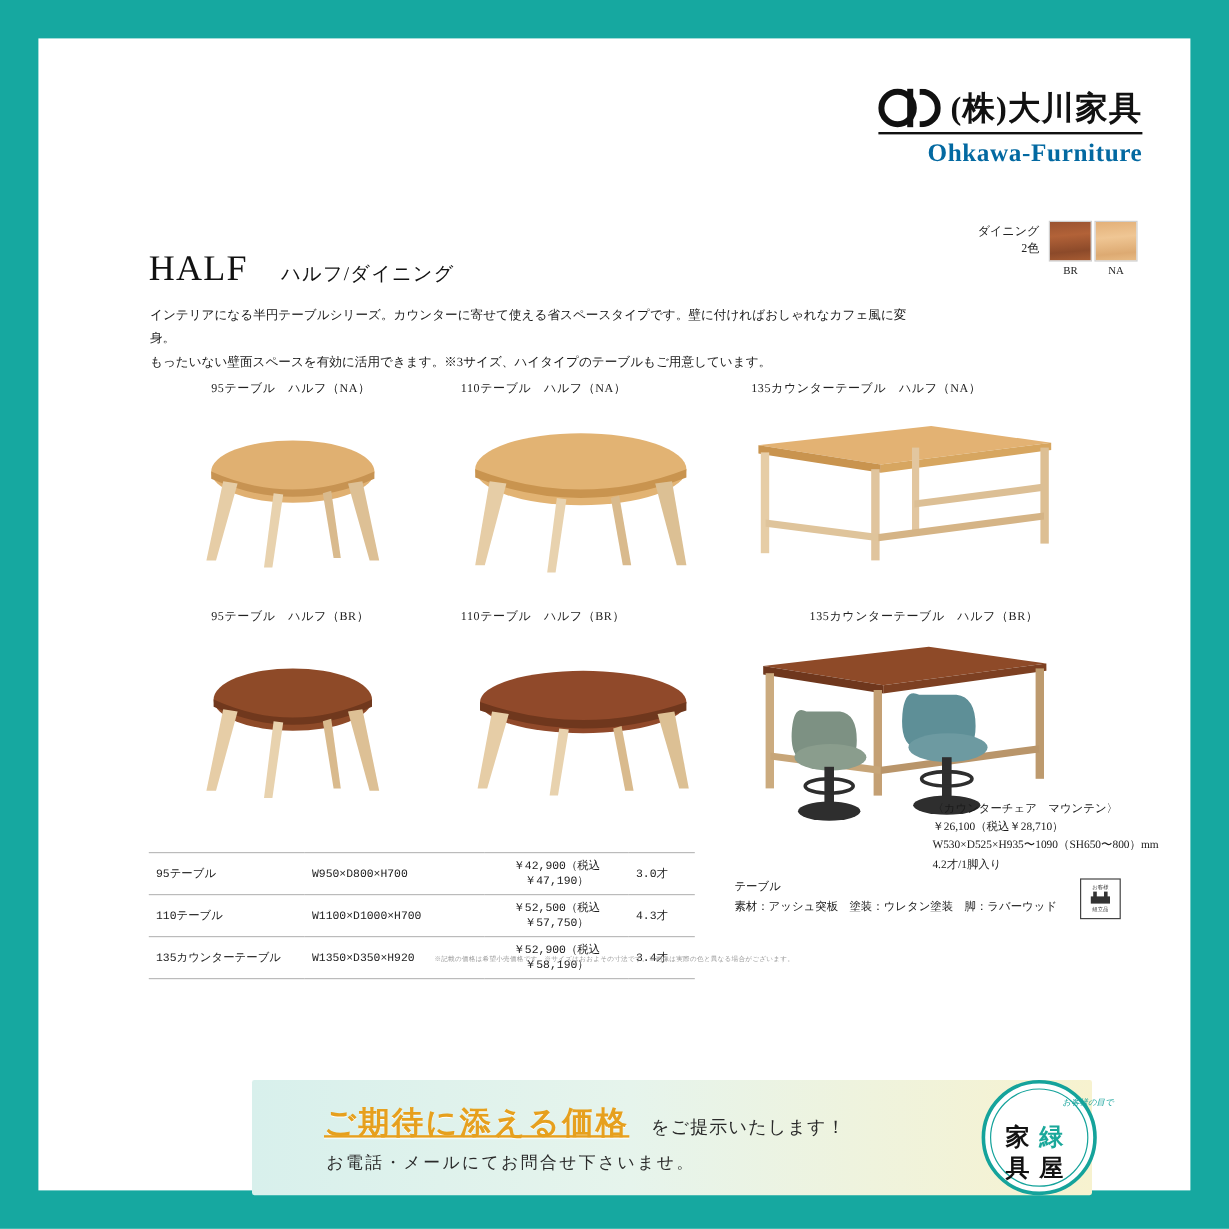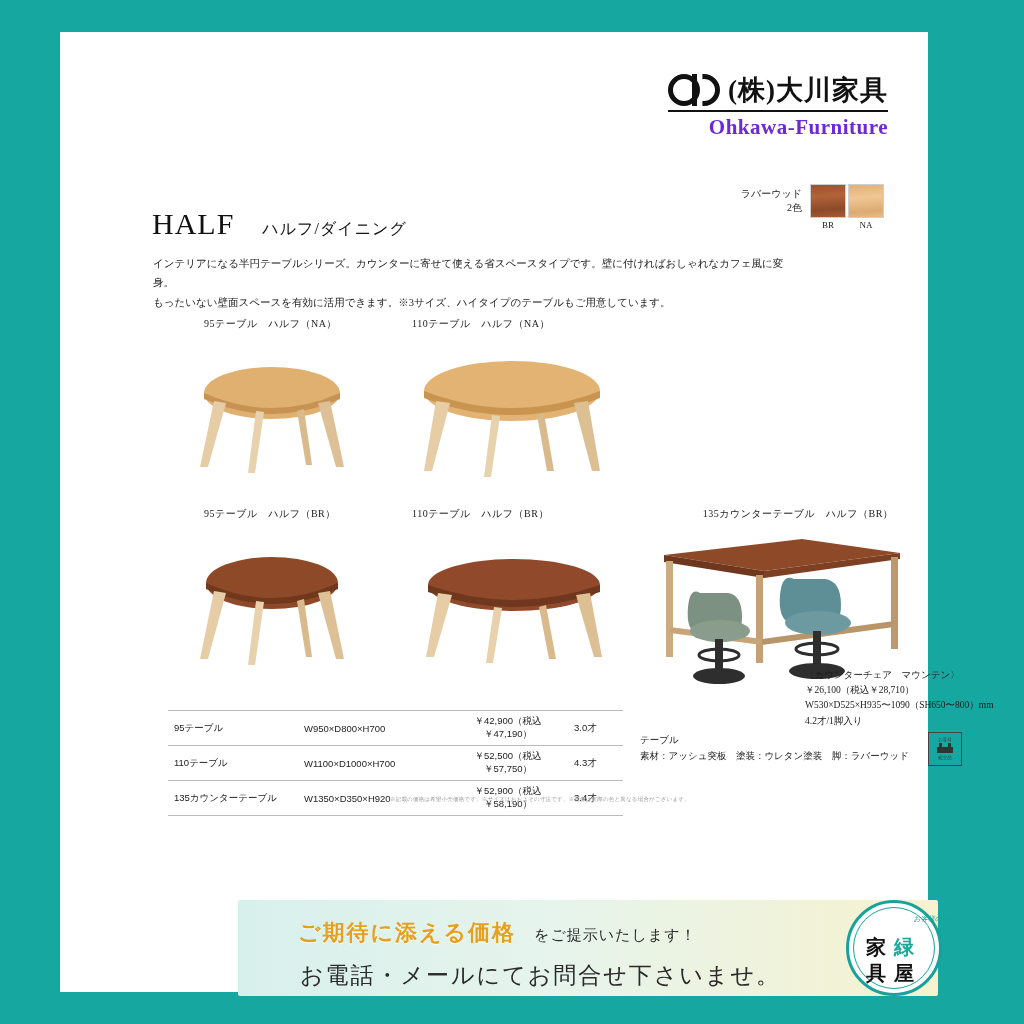--- a/index.html
+++ b/index.html
@@ -6,23 +6,22 @@
   html, body { margin:0; padding:0; }
   body {
     width:1024px; height:1024px;
     background:#16a8a0;
     font-family:"Liberation Sans", sans-serif;
     overflow:hidden;
   }
   .page {
     position:absolute;
     left:32px; top:32px;
-    width:868px; height:960px;
+    width:960px; height:960px;
     background:#ffffff;
-    margin-left:28px;
   }
 
   
   .logo-block {
     position:absolute; right:40px; top:40px;
     text-align:right;
   }
   .logo-row { display:flex; align-items:center; justify-content:flex-end; }
   .logo-mark { width:54px; height:36px; position:relative; margin-right:6px; }
   .logo-mark .ring {
@@ -32,21 +31,21 @@
   .logo-mark .ring2 {
     position:absolute; top:2px; left:20px;
     width:32px; height:32px; border:5px solid #111; border-radius:50%;
     clip-path: polygon(45% 0, 100% 0, 100% 100%, 45% 100%);
   }
   .logo-mark .bar {
     position:absolute; top:2px; left:24px; width:5px; height:32px; background:#111;
   }
   .logo-jp { font-family:"Liberation Serif", serif; font-size:27px; font-weight:700; color:#111; letter-spacing:1px; }
   .logo-en {
-    font-family:"Liberation Serif", serif; font-size:21px; font-weight:700; color:#6d28d9;
+    font-family:"Liberation Serif", serif; font-size:21px; font-weight:700; color:#0369a1;
     border-top:2px solid #111; padding-top:3px; margin-top:2px; letter-spacing:0.5px;
   }
 
   
   .wood-pick { position:absolute; right:44px; top:152px; display:flex; align-items:flex-start; }
   .wood-pick .label {
     font-size:10px; color:#222; line-height:1.35; text-align:right; margin-right:6px; padding-top:3px;
     font-family:"Liberation Serif", serif;
   }
   .swatches { display:flex; }
@@ -68,21 +67,21 @@
   }
 
   
   .grid { position:absolute; left:92px; top:285px; width:790px; }
   .row { display:flex; }
   .cell { position:relative; }
   .cap { font-size:10px; color:#222; font-family:"Liberation Serif", serif; letter-spacing:.5px; }
   .photo { position:relative; }
 
   
-  .spec { position:absolute; left:108px; top:678px; width:455px; font-family:Liberation Sans, sans-serif; }
+  .spec { position:absolute; left:92px; top:678px; width:455px; font-family:Liberation Mono, monospace; }
   .spec table { border-collapse:collapse; width:100%; font-size:9.5px; color:#222; }
   .spec td { border-top:1px solid #bbb; border-bottom:1px solid #bbb; padding:4px 6px; }
   .spec tr td:nth-child(1){ width:130px; }
   .spec tr td:nth-child(2){ width:150px; }
   .spec tr td:nth-child(3){ width:120px;text-align:center; }
   .spec tr td:nth-child(4){ width:55px; }
 
   .fineprint {
     position:absolute; left:330px; top:764px; width:420px;
     font-size:5.5px; color:#9a9a9a; letter-spacing:.2px; font-family:"Liberation Serif", serif;
@@ -104,29 +103,29 @@
   .assembly .t { font-size:4.5px; color:#333; line-height:1; }
 
   
   .banner {
     position:absolute; left:178px; top:868px; width:700px; height:96px;
     background:linear-gradient(90deg,#d8f0ec 0%, #e6f4ec 45%, #f7f2cf 100%);
     border-radius:2px;
   }
   .banner .l1 { position:absolute; left:60px; top:18px; display:flex; align-items:baseline; }
   .banner .big {
-    font-family:"Liberation Serif", serif; font-size:22px; font-weight:700; color:#e6a01e;
-    letter-spacing:2px; text-shadow:0 1px 0 #fff;
+    font-family:"Liberation Serif", serif; font-size:26px; font-weight:700; color:#e6a01e;
+    letter-spacing:2px; text-shadow:0 1px 0 #fff;text-decoration:underline;
   }
   .banner .small {
     font-family:"Liberation Serif", serif; font-size:15px; color:#2a2a2a; margin-left:18px; letter-spacing:1px;
   }
   .banner .l2 {
     position:absolute; left:62px; top:60px;
-    font-family:"Liberation Serif", serif; font-size:23px; color:#2a2a2a; letter-spacing:2px;
+    font-family:"Liberation Serif", serif; font-size:14px; color:#2a2a2a; letter-spacing:2px;
   }
   .shop-logo { position:absolute; right:-14px; top:-10px; width:120px; height:120px; }
   .shop-logo .ringo {
     position:absolute; left:14px; top:10px; width:96px; height:96px;
     border:3px solid #15a39b; border-radius:50%;
     background:#fff;
   }
   .shop-logo .ringo:after{
     content:""; position:absolute; left:4px; top:4px; right:4px; bottom:4px;
     border:1px solid #15a39b; border-radius:50%;
@@ -149,21 +148,21 @@
         <div class="bar"></div>
         <div class="ring2"></div>
       </div>
       <div class="logo-jp">(株)大川家具</div>
     </div>
     <div class="logo-en">Ohkawa-Furniture</div>
   </div>
 
   <div class="wood-pick">
     <div class="label">
-      <div>ラバーウッド</div>
+      <div>ダイニング</div>
       <div>2色</div>
     </div>
     <div class="swatches">
       <div class="swatch">
         <div class="chip br"></div>
         <div class="nm">BR</div>
       </div>
       <div class="swatch">
         <div class="chip na"></div>
         <div class="nm">NA</div>
@@ -206,20 +205,37 @@
             <ellipse cx="120" cy="46" rx="88" ry="30" fill="#e2b373"></ellipse>
             <path d="M32 46 q88 34 176 0 v7 q-88 34 -176 0 z" fill="#c9944f"></path>
             <path d="M44 56 L32 126 L40 126 L58 58 Z" fill="#e6cda6"></path>
             <path d="M196 56 L208 126 L200 126 L182 58 Z" fill="#dcc094"></path>
             <path d="M100 70 L92 132 L99 132 L108 71 Z" fill="#e8d2ae"></path>
             <path d="M152 68 L162 126 L155 126 L145 70 Z" fill="#d9ba8d"></path>
           </svg>
         </div>
       </div>
 
+      <div class="cell" style="width:300px;">
+        <div class="cap" style="margin-left:12px;">135カウンターテーブル　ハルフ（NA）</div>
+        <div class="photo" style="height:140px;margin-top:10px;">
+          <svg width="300" height="140" viewBox="0 0 300 140">
+            <path d="M18 30 L162 14 L262 28 L120 46 Z" fill="#e3b273"></path>
+            <path d="M18 30 L120 46 L120 53 L18 37 Z" fill="#c9944f"></path>
+            <path d="M120 46 L262 28 L262 34 L120 53 Z" fill="#d7a660"></path>
+            <rect x="20" y="36" width="7" height="84" fill="#e6cda6"></rect>
+            <rect x="112" y="50" width="7" height="76" fill="#e0c49d"></rect>
+            <rect x="253" y="32" width="7" height="80" fill="#ddbf93"></rect>
+            <rect x="146" y="32" width="6" height="70" fill="#e2c69f"></rect>
+            <path d="M24 92 L118 104 L118 110 L24 98 Z" fill="#dfc49b"></path>
+            <path d="M118 104 L256 86 L256 92 L118 110 Z" fill="#d5b486"></path>
+            <path d="M148 76 L256 62 L256 68 L148 82 Z" fill="#dcbf95"></path>
+          </svg>
+        </div>
+      </div>
     </div>
 
     <div class="row" style="margin-top:22px;">
 
       <div class="cell" style="width:240px;">
         <div class="cap" style="margin-left:52px;">95テーブル　ハルフ（BR）</div>
         <div class="photo" style="height:140px;margin-top:14px;">
           <svg width="240" height="140" viewBox="0 0 240 140">
             <ellipse cx="120" cy="48" rx="66" ry="26" fill="#8e4a28"></ellipse>
             <path d="M54 48 q66 30 132 0 v6 q-66 30 -132 0 z" fill="#70381d"></path>

